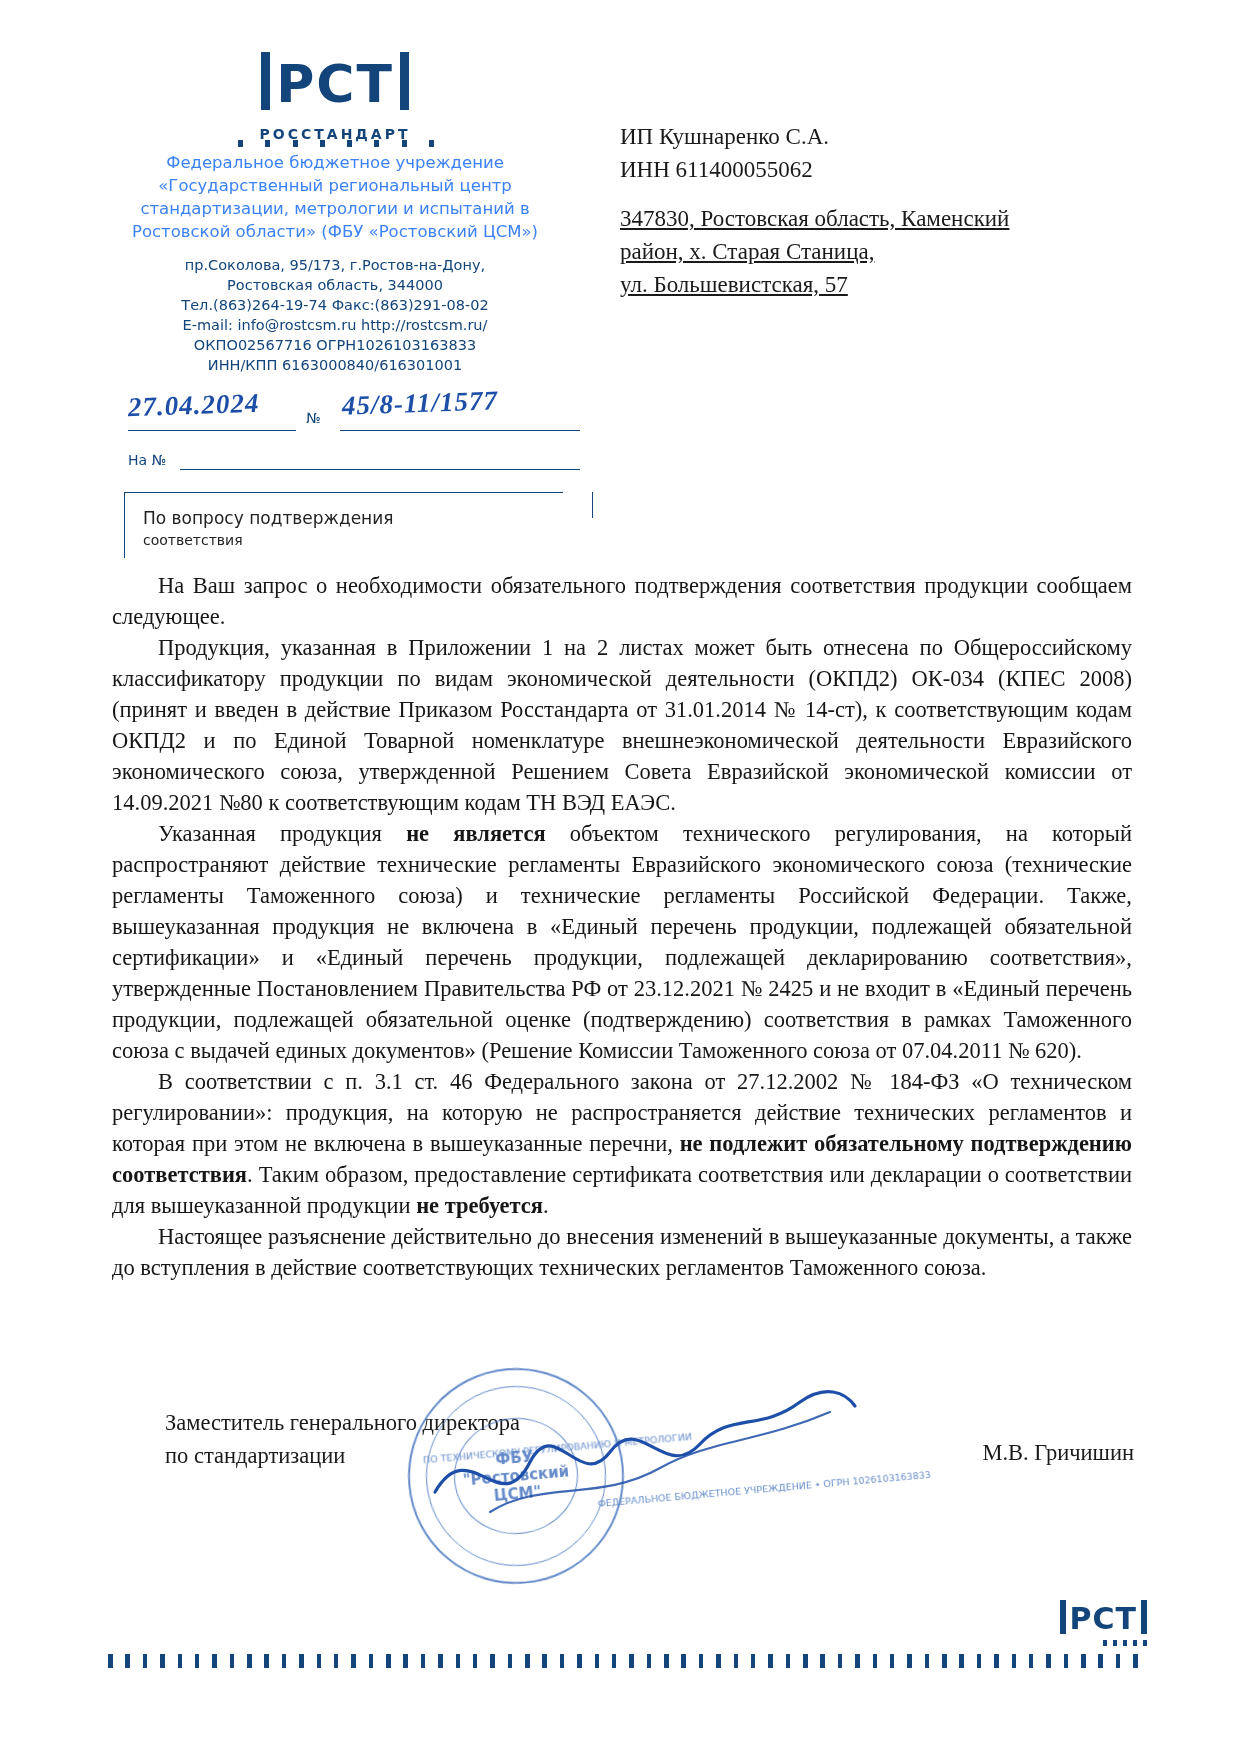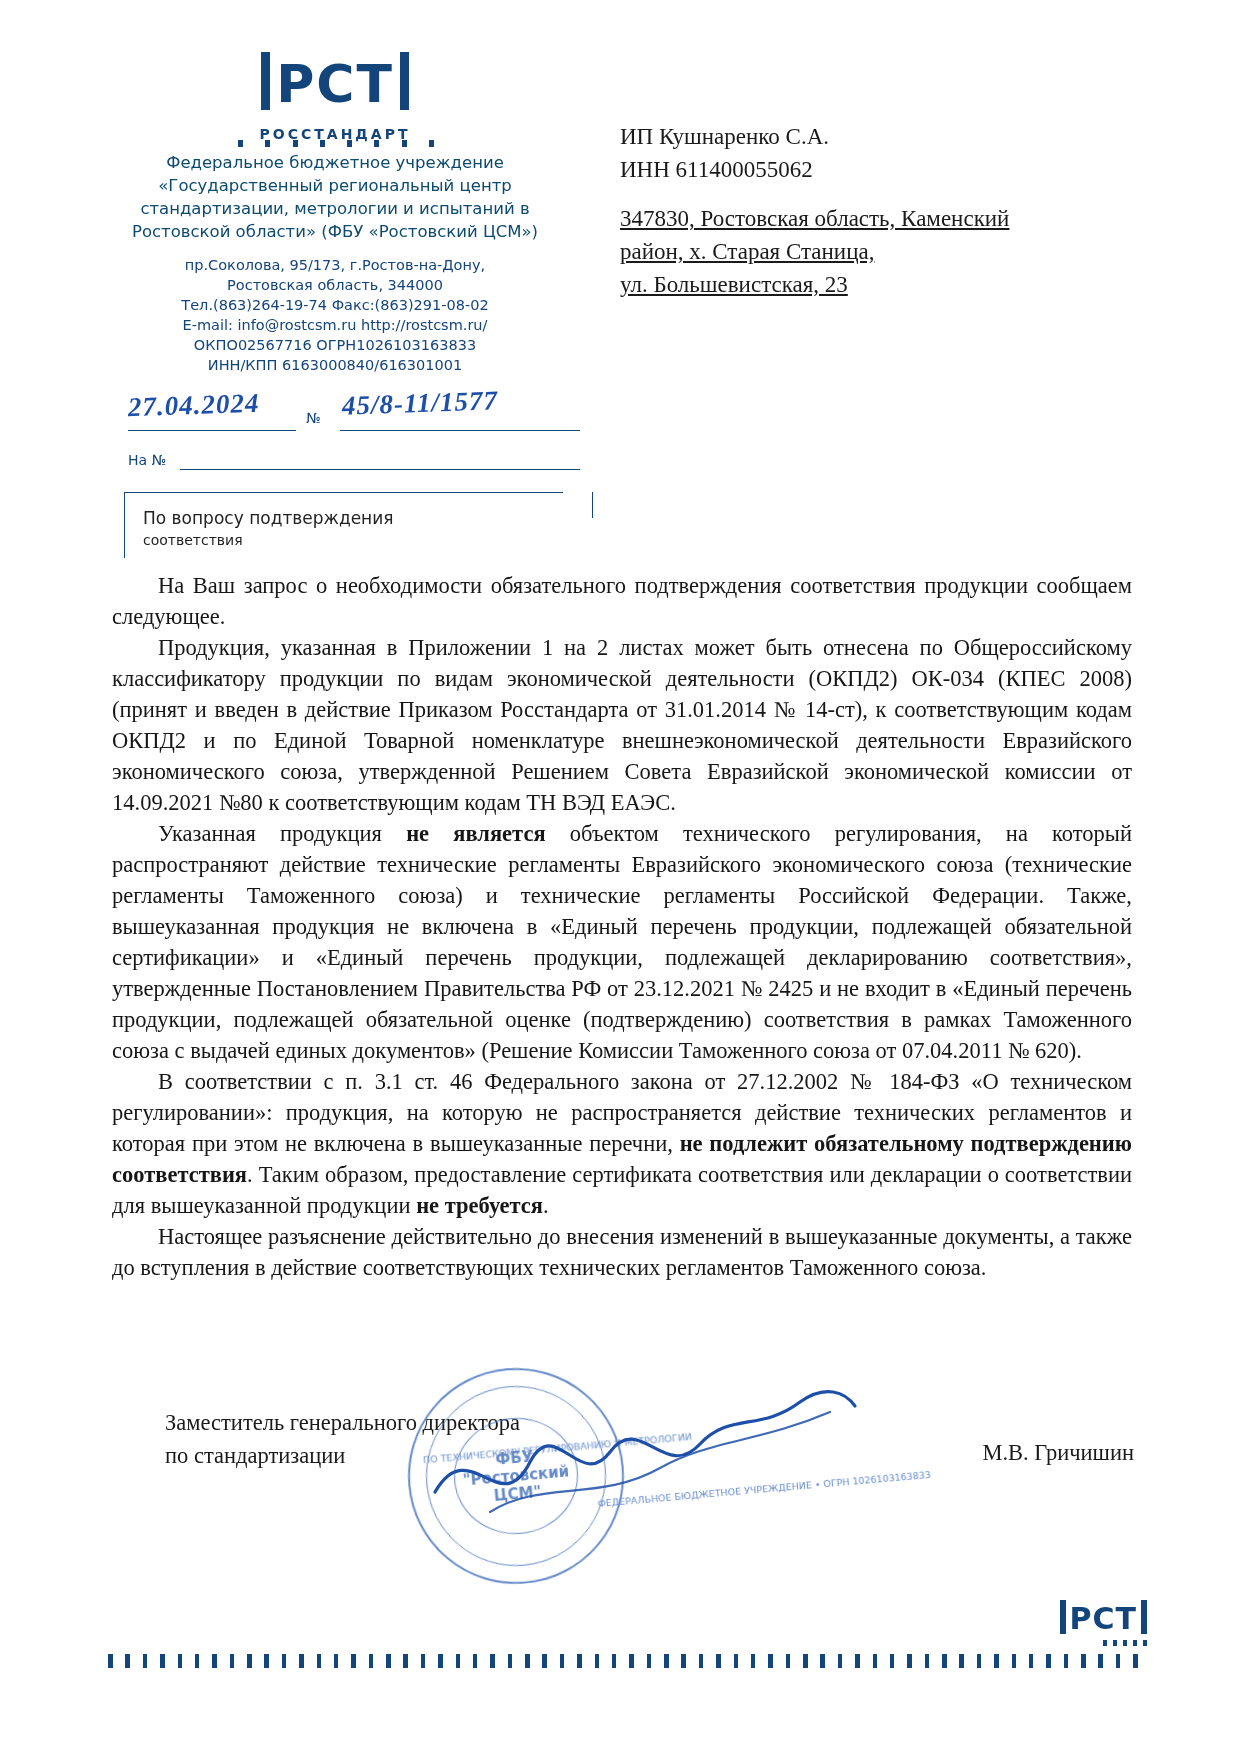--- a/index.html
+++ b/index.html
@@ -72,21 +72,21 @@
     font-weight: bold;
     letter-spacing: 3px;
     color: #13447a;
   }
 
   .org-name {
     margin-top: 9px;
     font-family: "DejaVu Sans", sans-serif;
     font-size: 16.5px;
     line-height: 23px;
-    color: #0c4a6e;
+    color: #3b82f6;
   }
 
   .org-contacts {
     margin-top: 12px;
     font-family: "DejaVu Sans", sans-serif;
     font-size: 14.5px;
     line-height: 20px;
     color: #13447a;
     text-align: center;
   }
@@ -380,21 +380,21 @@
     <div class="subject-l1">По вопросу подтверждения</div>
     <div class="subject-l2">соответствия</div>
   </div>
 
   <div class="addressee">
     <div>ИП Кушнаренко С.А.</div>
     <div>ИНН 611400055062</div>
     <div class="blk2">
       <div>347830, Ростовская область, Каменский</div>
       <div>район, х. Старая Станица,</div>
-      <div>ул. Большевистская, 23</div>
+      <div>ул. Большевистская, 57</div>
     </div>
   </div>
 
   <div class="body-text">
     <p>На Ваш запрос о необходимости обязательного подтверждения соответствия продукции сообщаем следующее.</p>
     <p>Продукция, указанная в Приложении 1 на 2 листах может быть отнесена по Общероссийскому классификатору продукции по видам экономической деятельности (ОКПД2) ОК-034 (КПЕС 2008) (принят и введен в действие Приказом Росстандарта от 31.01.2014 № 14-ст), к соответствующим кодам ОКПД2 и по Единой Товарной номенклатуре внешнеэкономической деятельности Евразийского экономического союза, утвержденной Решением Совета Евразийской экономической комиссии от 14.09.2021 №80 к соответствующим кодам ТН ВЭД ЕАЭС.</p>
     <p><span>Указанная продукция </span><span class="b">не является</span><span> объектом технического регулирования, на который распространяют действие технические регламенты Евразийского экономического союза (технические регламенты Таможенного союза)  и технические регламенты Российской Федерации. Также, вышеуказанная продукция не включена в «Единый перечень продукции, подлежащей обязательной сертификации» и «Единый перечень продукции, подлежащей декларированию соответствия», утвержденные Постановлением Правительства РФ от 23.12.2021 № 2425 и не входит в «Единый перечень продукции, подлежащей обязательной оценке (подтверждению) соответствия в рамках Таможенного союза с выдачей единых документов» (Решение Комиссии Таможенного союза от 07.04.2011 № 620).</span></p>
     <p><span>В соответствии с п. 3.1 ст. 46 Федерального закона от 27.12.2002 № 184-ФЗ «О техническом регулировании»: продукция, на которую не распространяется действие технических регламентов и которая при этом не включена в вышеуказанные перечни, </span><span class="b">не подлежит обязательному подтверждению соответствия</span><span>. Таким образом, предоставление сертификата соответствия или декларации о соответствии для вышеуказанной продукции </span><span class="b">не требуется</span><span>.</span></p>
     <p>Настоящее разъяснение действительно до внесения изменений в вышеуказанные документы, а также до вступления в действие соответствующих технических регламентов Таможенного союза.</p>
   </div>

